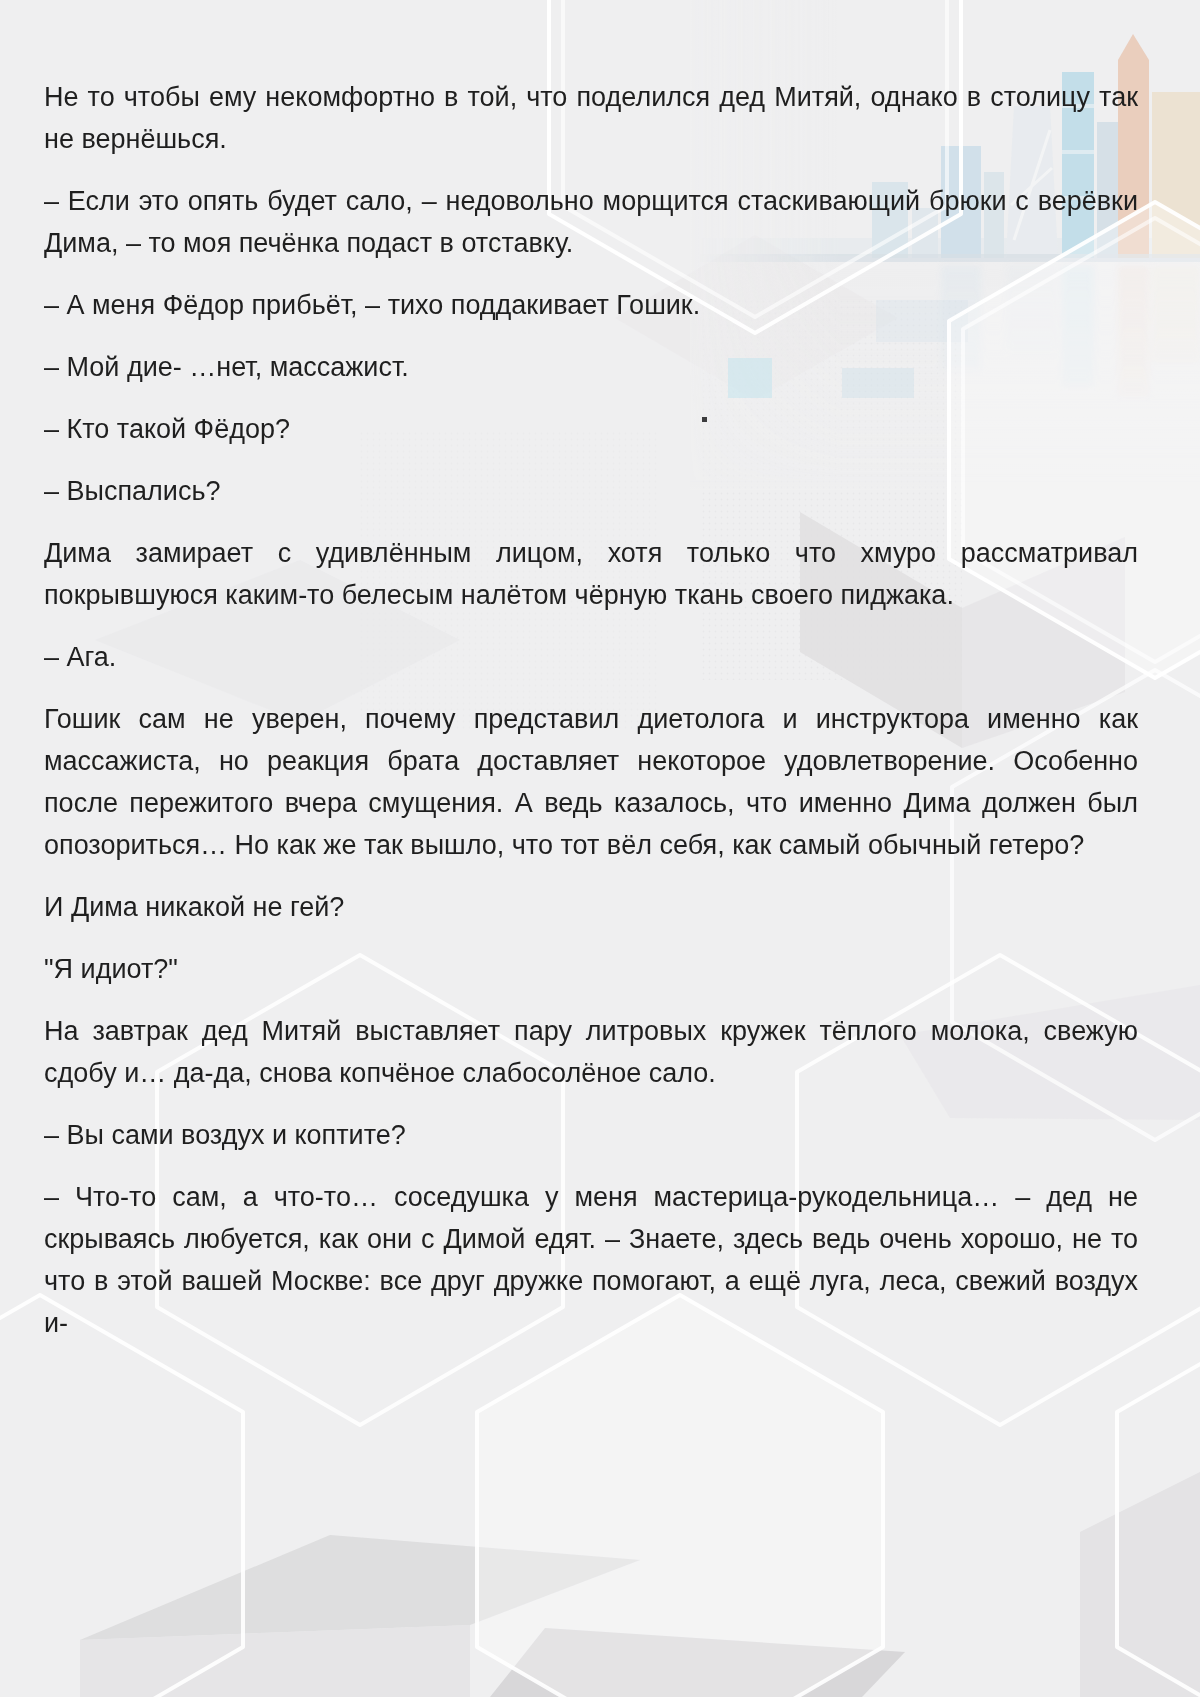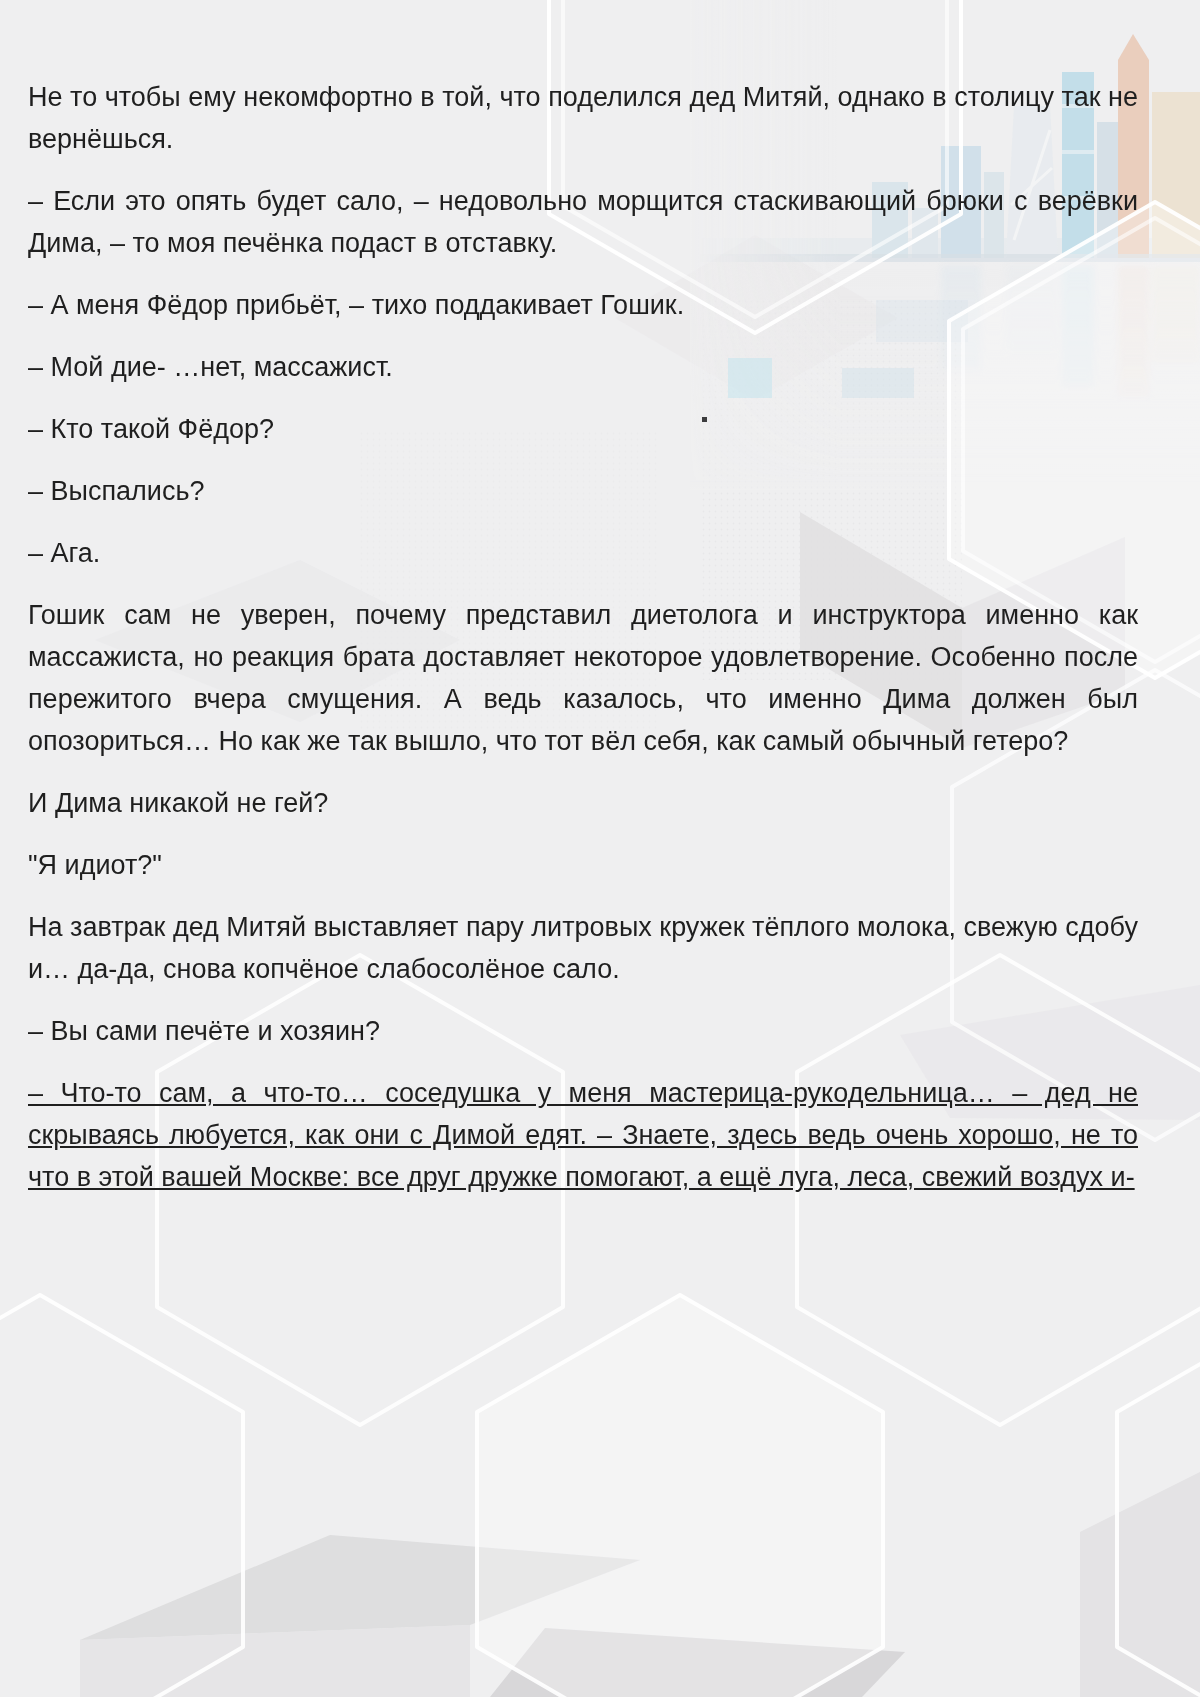--- a/index.html
+++ b/index.html
@@ -19,32 +19,32 @@
     position: absolute;
     left: 0; top: 0;
     width: 1200px;
     height: 1697px;
     display: block;
   }
   .hex { stroke: var(--hex-line, #ffffff); fill: none; stroke-width: 4; stroke-linejoin: round; }
   .hex-fill { fill: rgba(255,255,255,0.30); stroke: none; }
   .text-layer {
     position: relative;
-    padding: 76px 62px 0 28px;
+    padding: 76px 62px 0 44px;
     color: var(--text-color, #1f1f1f);
     font-size: 27px;
     line-height: 42px;
   }
   .para {
     margin: 0 0 20px 0;
     text-align: justify;
     text-align-last: left;
     overflow-wrap: break-word;
   }
-  .para:last-child { margin-bottom: 0; text-decoration: underline; }
+  .para:last-child { margin-bottom: 0; }
 </style>
 </head>
 <body>
 
 <div class="page">
 
   <svg class="bg" viewBox="0 0 1200 1697" aria-hidden="true">
     <defs>
       <linearGradient id="fadeLeft" x1="0" y1="0" x2="1" y2="0">
         <stop offset="0" stop-color="#efeff0" stop-opacity="1"></stop>
@@ -129,22 +129,23 @@
     </g>
   </svg>
 
   <main class="text-layer">
       <p class="para">Не то чтобы ему некомфортно в той, что поделился дед Митяй, однако в столицу так не вернёшься.</p>
       <p class="para">– Если это опять будет сало, – недовольно морщится стаскивающий брюки с верёвки Дима, – то моя печёнка подаст в отставку.</p>
       <p class="para">– А меня Фёдор прибьёт, – тихо поддакивает Гошик.</p>
       <p class="para">– Мой дие- …нет, массажист.</p>
       <p class="para">– Кто такой Фёдор?</p>
       <p class="para">– Выспались?</p>
+      <p class="para">Дима замирает с удивлённым лицом, хотя только что хмуро рассматривал покрывшуюся каким-то белесым налётом чёрную ткань своего пиджака.</p>
       <p class="para">– Ага.</p>
       <p class="para">Гошик сам не уверен, почему представил диетолога и инструктора именно как массажиста, но реакция брата доставляет некоторое удовлетворение. Особенно после пережитого вчера смущения. А ведь казалось, что именно Дима должен был опозориться… Но как же так вышло, что тот вёл себя, как самый обычный гетеро?</p>
       <p class="para">И Дима никакой не гей?</p>
       <p class="para">"Я идиот?"</p>
       <p class="para">На завтрак дед Митяй выставляет пару литровых кружек тёплого молока, свежую сдобу и… да-да, снова копчёное слабосолёное сало.</p>
-      <p class="para">– Вы сами печёте и хозяин?</p>
+      <p class="para">– Вы сами воздух и коптите?</p>
       <p class="para">– Что-то сам, а что-то… соседушка у меня мастерица-рукодельница… – дед не скрываясь любуется, как они с Димой едят. – Знаете, здесь ведь очень хорошо, не то что в этой вашей Москве: все друг дружке помогают, а ещё луга, леса, свежий воздух и-</p>
     </main>
 
 </div>
 
 </body></html>

